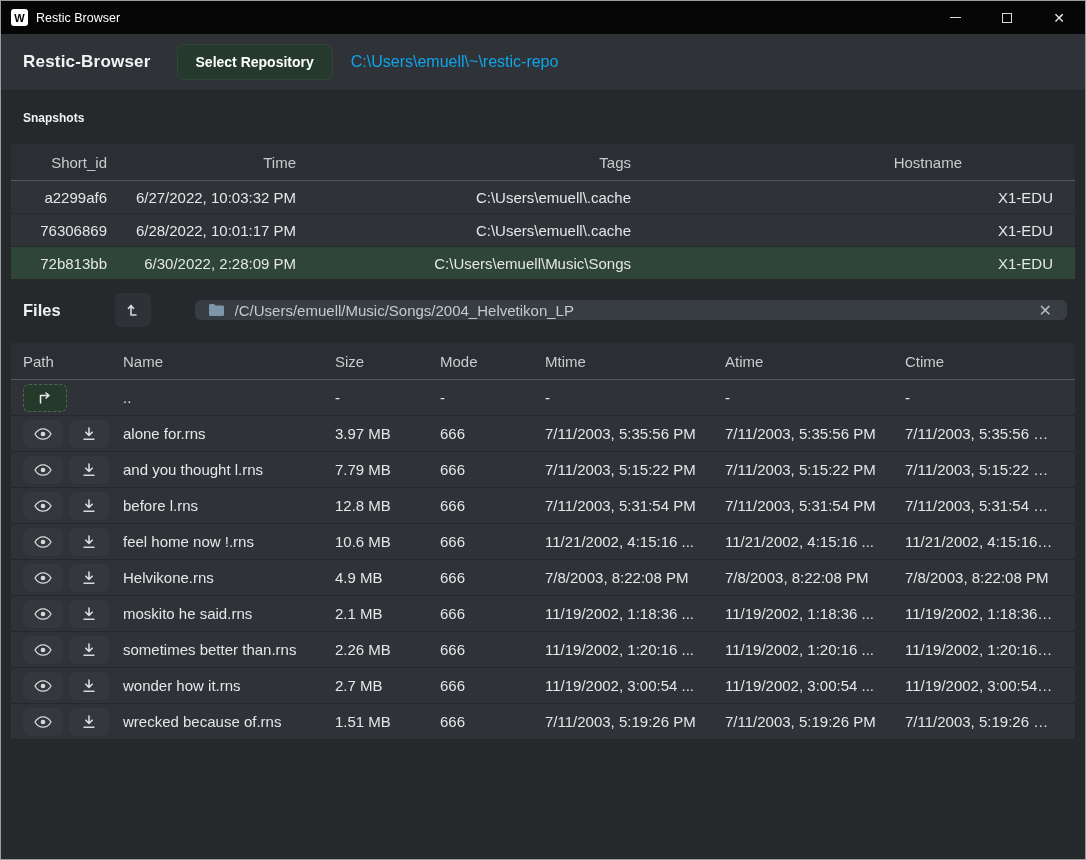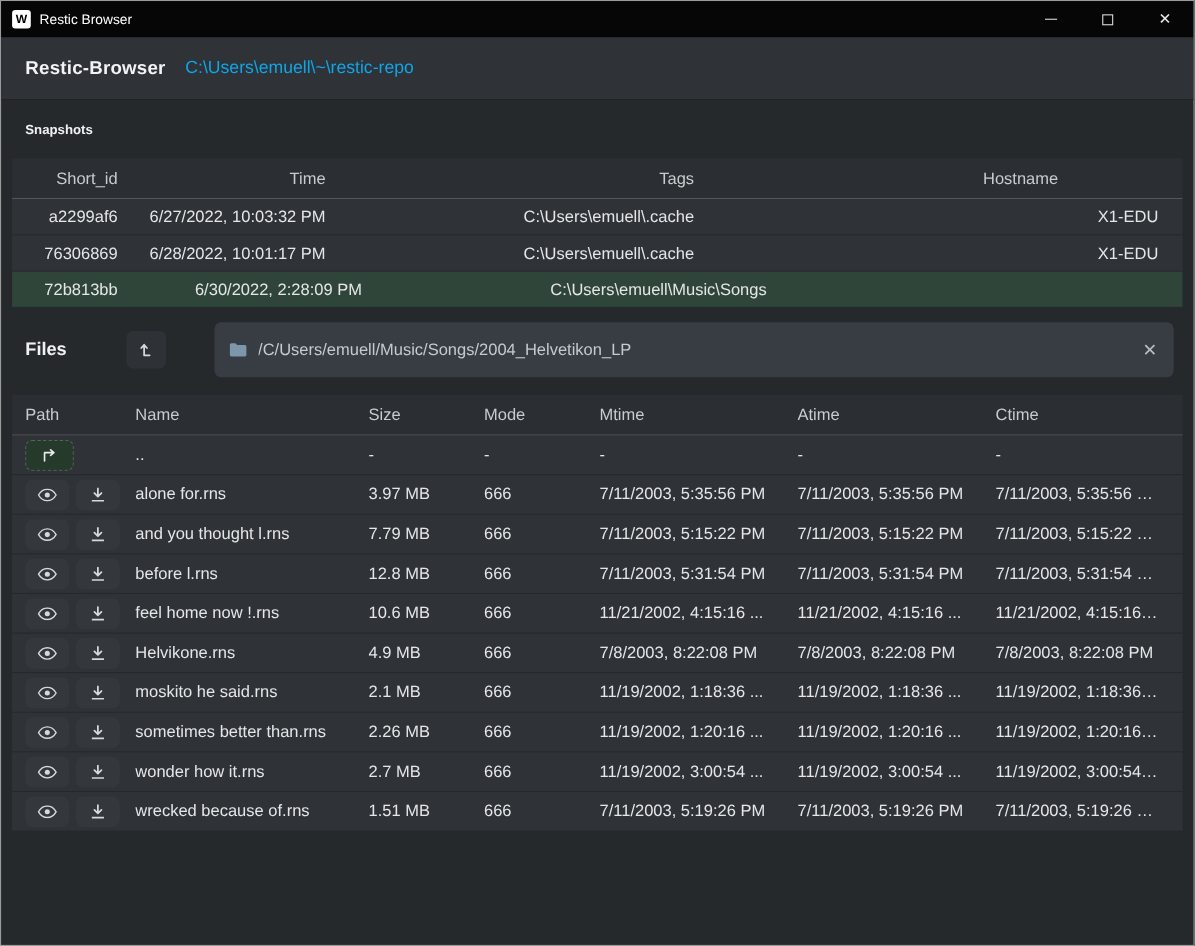--- a/index.html
+++ b/index.html
@@ -25,31 +25,31 @@
   .btn-select-repo{ margin-left:26px; background:#253a2d; border:1px dotted #3c5244; color:#fff;
     font-weight:bold; font-size:14px; padding:9px 18px; border-radius:8px; font-family:inherit; cursor:pointer;}
   .repo-path{ margin-left:18px; font-size:16px; color:#0ea5e9;}
   
   .section-title{ font-size:12px; font-weight:bold; color:#f0f1f2; margin:20px 0 19px 22px;}
   
   .tbl-head{ margin:0 10px; padding:0 12px; height:37px; display:grid; align-items:center;
     background:#2b2e32; border-bottom:1px solid #54585c; color:#c9ccce; font-size:15px;}
   .tbl-row{ margin:0 10px 1px 10px; padding:0 12px; height:32px; display:grid; align-items:center;
     background:#2f3337; font-size:15px; color:#e4e6e8; cursor:default;}
-  .tbl-row.selected{ background:#2f4539;gap:33px; }
+  .tbl-row.selected{ background:#2f4539; }
   .snap-grid{ grid-template-columns:94px 189px 335px 331px 1fr;text-align:right; }
   .files-grid{ grid-template-columns:100px 212px 105px 105px 180px 180px 1fr; }
   .file-row{ height:35px; }
   .cell{ overflow:hidden; white-space:nowrap; text-overflow:ellipsis; padding-right:10px;}
   
   .files-bar{ display:flex; align-items:center; margin:14px 10px 16px 10px; padding-left:12px;gap:36px;}
   .files-label{ font-size:16.5px; font-weight:bold; color:#f0f1f2; margin-right:18px;}
   .btn-up{ width:36px; height:34px; background:#2e3237; border:none; border-radius:6px;
     display:flex; align-items:center; justify-content:center; margin-right:8px; cursor:pointer;}
-  .path-box{ flex:1; height:50px; background:#383d43; border-radius:6px; display:flex; align-items:center;
+  .path-box{ flex:1; height:20px; background:#383d43; border-radius:6px; display:flex; align-items:center;
     padding:0 13px; margin-right:8px;}
   .path-box .folder{ margin-right:10px; display:flex;}
   .path-text{ font-size:15px; color:#c6cacd; flex:1; white-space:nowrap; overflow:hidden;}
   .btn-clear{ background:none; border:none; color:#b9bdc1; font-size:16px; cursor:pointer; padding:0 2px;
     font-family:"DejaVu Sans",sans-serif;}
   
   .actions{ display:flex; gap:6px; align-items:center;}
   .icon-btn{ width:40px; height:28px; background:#34383d; border:none; border-radius:7px;
     display:flex; align-items:center; justify-content:center; cursor:pointer;}
   .btn-parent{ width:44px; height:28px; background:#263a2c; border:1px dashed #52665a; border-radius:6px;
@@ -70,20 +70,21 @@
         <span class="glyph-max"></span>
       </div>
     <div class="win-btn">
         <span class="glyph-close">✕</span>
       </div>
   </div>
 </div>
 
 <div class="header">
   <div class="header-title">Restic-Browser</div>
+  <button class="btn-select-repo">Select Repository</button>
   <div class="repo-path">C:\Users\emuell\~\restic-repo</div>
 </div>
 
 <div class="section-title">Snapshots</div>
 
 <div class="tbl-head snap-grid">
   <div class="cell">Short_id</div>
   <div class="cell">Time</div>
   <div class="cell">Tags</div>
   <div class="cell">Hostname</div>

